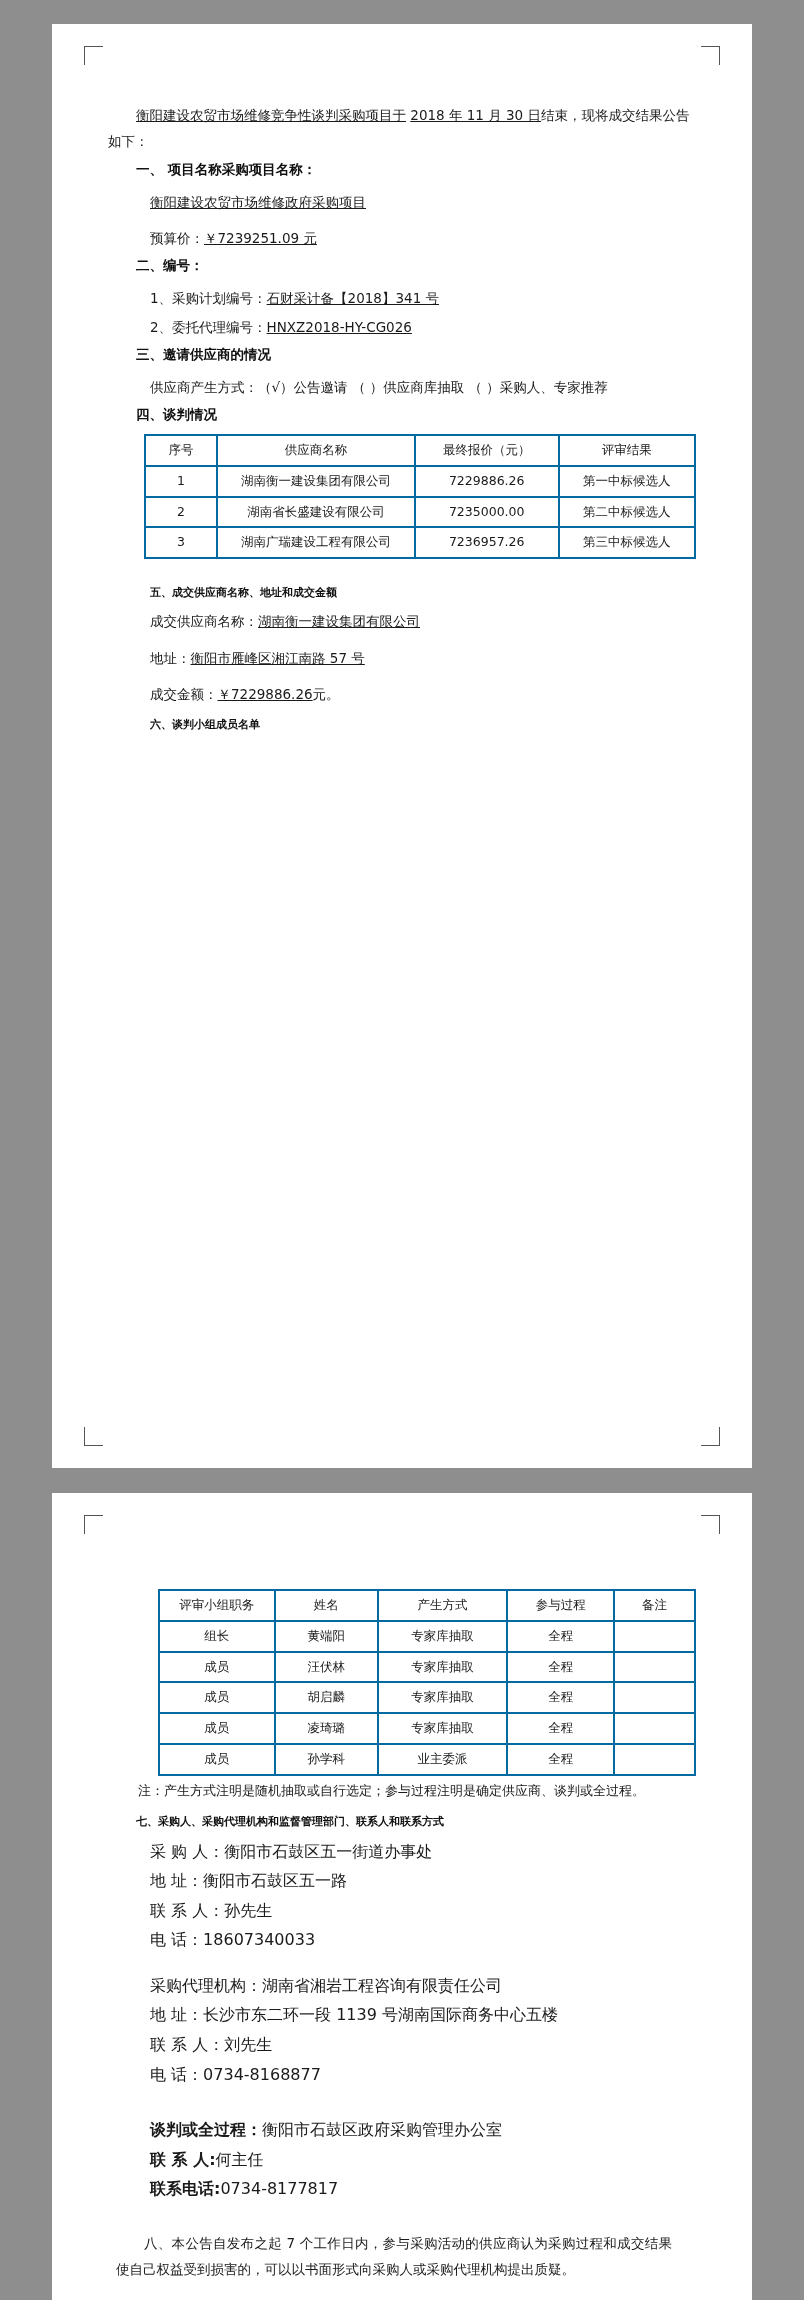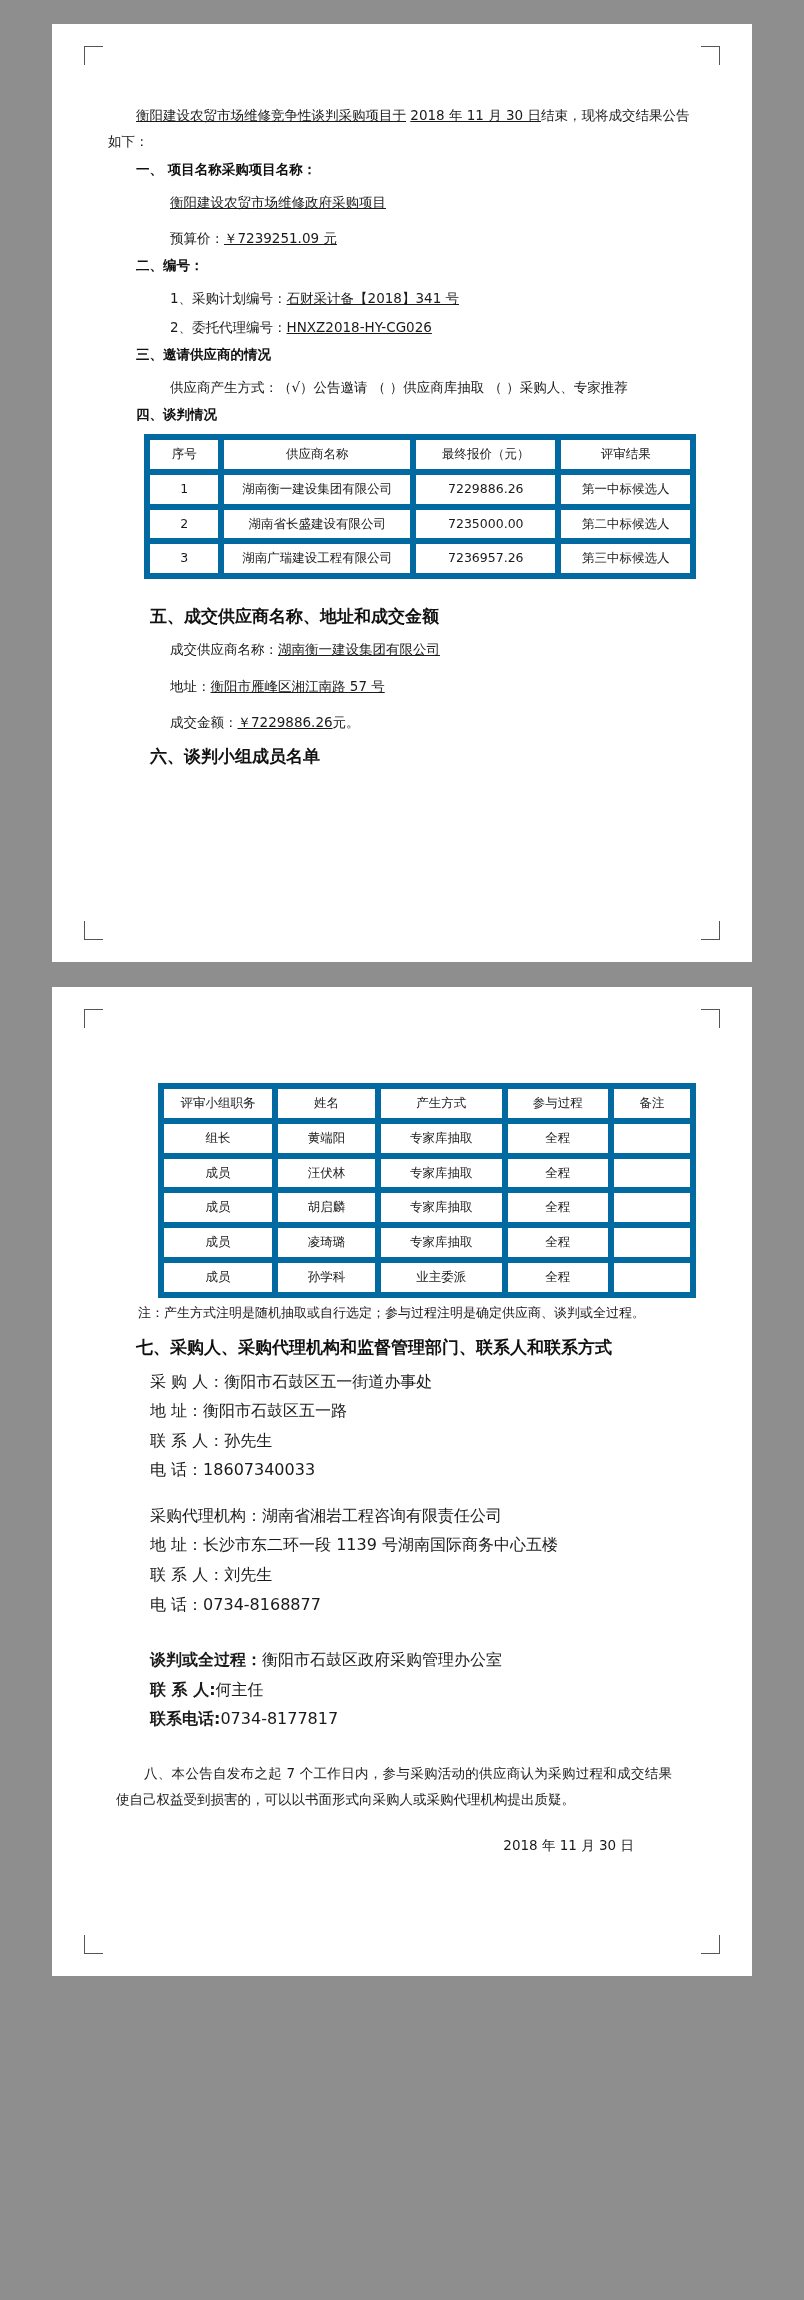--- a/index.html
+++ b/index.html
@@ -11,21 +11,21 @@
     width: 804px;
     font-family: "DejaVu Sans", "Liberation Sans", sans-serif;
   }
   .page {
     position: relative;
     background: #ffffff;
     width: 700px;
     margin: 0 auto;
     box-sizing: border-box;
   }
-  .page1 { height: 938px; padding: 52px 56px 0 56px; }
+  .page1 { height: 1444px; padding: 52px 56px 0 56px; }
   .page2 { height: 989px; padding: 52px 56px 0 56px; }
   .gap { height: 25px; background: #8e8e8e; }
   .topgap { height: 24px; background: #8e8e8e; }
   .botgap { height: 25px; background: #8e8e8e; }
 
   
   .mark {
     position: absolute;
     width: 18px;
     height: 18px;
@@ -34,47 +34,47 @@
   .mark.tr { top: 22px; right: 32px; border-right: 1px solid #555; border-top: 1px solid #555; }
   .mark.bl { bottom: 22px; left: 32px; border-left: 1px solid #555; border-bottom: 1px solid #555; }
   .mark.br { bottom: 22px; right: 32px; border-right: 1px solid #555; border-bottom: 1px solid #555; }
   .p {
     margin: 0 0 2px 0;
     font-size: 13.5px;
     line-height: 1.95;
     color: #1a1a1a;
   }
   .indent2 { text-indent: 28px; }
-  .indent-l2 { margin-left: 62px; }
+  .indent-l2 { margin-left: 42px; }
   .u { text-decoration: underline; }
   .b { font-weight: bold; }
   .heading {
     font-weight: bold;
     font-size: 13.5px;
     margin: 6px 0 10px 28px;
     color: #111;
   }
   .heading-sub {
     font-weight: bold;
-    font-size: 17px;
+    font-size: 11px;
     margin: 10px 0 8px 42px;
     color: #111;
   }
   .spacer-sm { height: 8px; }
   .spacer-md { height: 16px; }
   .spacer-lg { height: 26px; }
 
   table.doc {
     border-collapse: collapse;
     margin: 10px 0 0 36px;
     font-size: 12.5px;
     color: #1a1a1a;
   }
   table.doc td, table.doc th {
-    border: 6px solid #0369a1;
+    border: 2px solid #0369a1;
     padding: 5px 16px;
     text-align: center;
     font-weight: normal;
     line-height: 1.5;
   }
   table.tbl1 td.c0 { width: 46px; }
   table.tbl1 td.c1 { width: 210px; }
   table.tbl1 td.c2 { width: 120px; }
   table.tbl1 td.c3 { width: 130px; }
 

